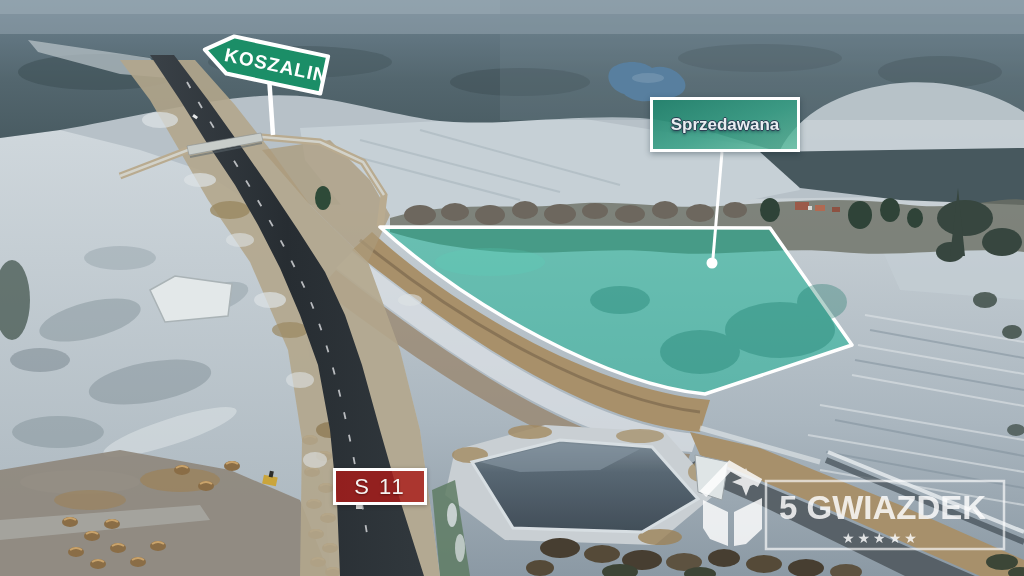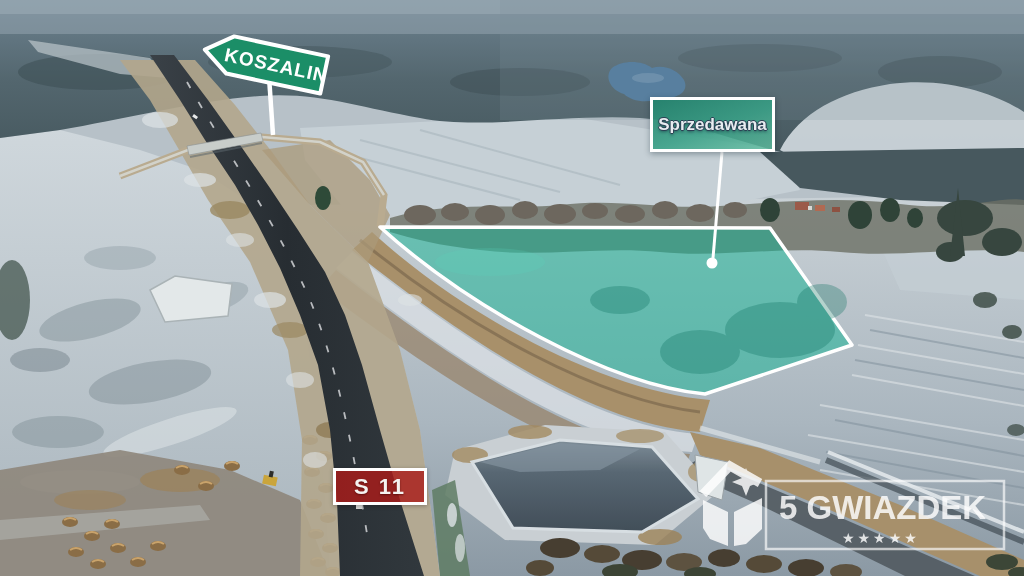--- a/index.html
+++ b/index.html
@@ -1,29 +1,29 @@
 <!DOCTYPE html>
 <html><head>
 <meta charset="utf-8">
 <style>
   html,body{margin:0;padding:0;background:#222;}
   .stage{position:relative;width:1024px;height:576px;overflow:hidden;
          font-family:"Liberation Sans","DejaVu Sans",sans-serif;}
   .stage svg{position:absolute;left:0;top:0;}
   .overlay{position:absolute;box-sizing:border-box;display:flex;align-items:center;
            justify-content:center;text-align:center;}
-  .property-label{left:650px;top:97px;width:125px;height:55px;
+  .property-label{left:650px;top:97px;width:150px;height:55px;
     border:3px solid #fff;
     background:linear-gradient(160deg,rgba(36,132,110,.94) 0%,rgba(56,160,134,.88) 55%,rgba(96,190,160,.8) 100%);
     box-shadow:0 2px 6px rgba(10,30,40,.35);
     color:#e8edf0;font-size:17px;font-weight:bold;line-height:1.28;
     text-shadow:0 1px 0 #2b3f53,0 -1px 0 #2b3f53,1px 0 0 #2b3f53,-1px 0 0 #2b3f53,0 2px 3px rgba(15,35,55,.6);}
   .road-sign{left:333px;top:468px;width:94px;height:37px;
     border:3px solid #fff;background:rgba(170,28,26,.82);
-    color:#f5f3f1;font-size:22px;font-weight:bold;letter-spacing:2px;
+    color:#f5f3f1;font-size:22px;font-weight:normal;letter-spacing:2px;
     text-shadow:0 1px 2px rgba(60,0,0,.6);box-shadow:0 1px 4px rgba(20,10,10,.3);}
 </style>
 </head>
 <body>
 
 <div class="stage">
 <svg width="1024" height="576" viewBox="0 0 1024 576">
   <defs>
     <linearGradient id="gAsf" x1="0" y1="0" x2="1" y2="0">
       <stop offset="0" stop-color="#3a4147"></stop>

